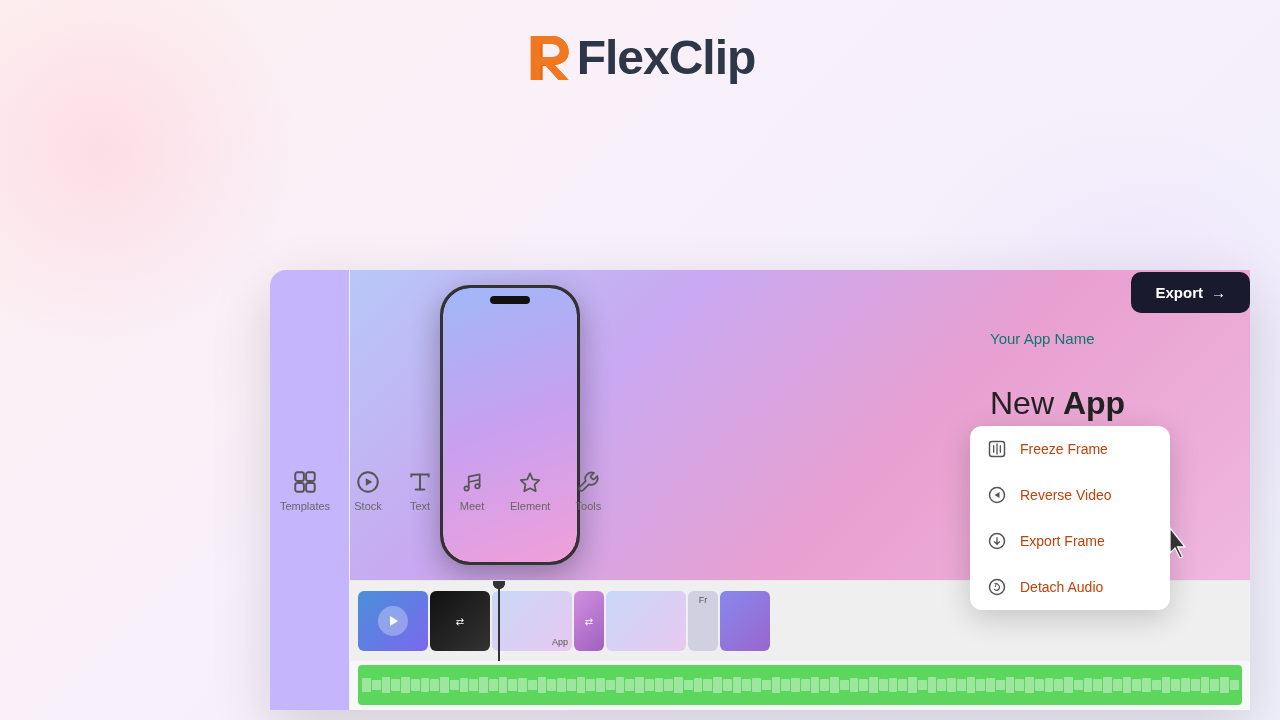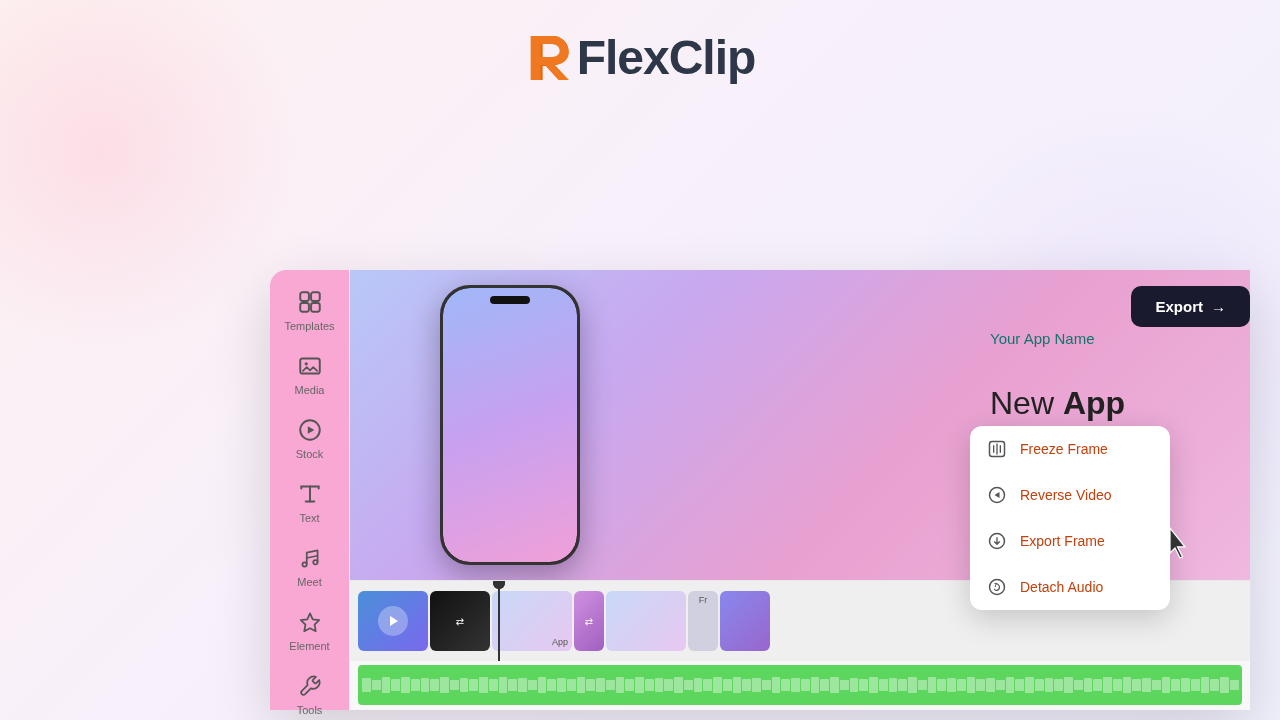--- a/index.html
+++ b/index.html
@@ -45,24 +45,24 @@
       bottom: 10px;
       display: flex;
       border-radius: 16px;
       overflow: visible;
       box-shadow: 0 20px 60px rgba(0,0,0,0.15);
     }
 
     
     .sidebar {
       width: 80px;
-      background: #f9a8d4;
+      background: #c4b5fd;
       border-radius: 16px 0 0 0;
       display: flex;
-      flex-direction: column;
+      flex-direction: row;
       align-items: center;
       padding: 10px 0;
       gap: 4px;
       border-right: 1px solid #f0f0f0;
       z-index: 5;
     }
     .sidebar-item {
       display: flex;
       flex-direction: column;
       align-items: center;
@@ -344,51 +344,41 @@
 
   <svg class="logo-f" viewBox="0 0 52 52">
     <path d="M8 4 C8 4 16 4 28 4 C36 4 44 10 44 20 C44 28 38 32 30 33 L44 48 L34 48 L22 34 L18 34 L18 48 L8 48 Z M18 12 L18 26 L28 26 C33 26 36 23 36 19 C36 15 33 12 28 12 Z" fill="#e8650a"></path>
     <path d="M6 4 L28 4 C36 4 44 10 44 20 C44 28 38 32 30 33 L44 48 L34 48 L20 33 L16 33 L16 48 L6 48 Z M16 12 L16 25 L27 25 C32 25 35 22 35 19 C35 15 32 12 27 12 Z" fill="#f07820"></path>
   </svg>
   <span class="logo-text">
     <span class="lex">Flex</span><span class="clip">Clip</span>
   </span>
 </div>
 
-<button class="export-btn" style="position:absolute;top:286px;right:30px;z-index:30;">
+<button class="export-btn" style="position:absolute;top:272px;right:30px;z-index:30;">
   <span>Export</span>
   <span>→</span>
 </button>
 
 <div class="editor-container">
 
   <div class="sidebar">
 
     <div class="sidebar-item">
       <div class="icon">
         <svg width="26" height="26" viewBox="0 0 24 24" fill="none">
           <rect x="3" y="3" width="8" height="8" rx="2" stroke="#555" stroke-width="1.8" fill="none"></rect>
           <rect x="13" y="3" width="8" height="8" rx="2" stroke="#555" stroke-width="1.8" fill="none"></rect>
           <rect x="3" y="13" width="8" height="8" rx="2" stroke="#555" stroke-width="1.8" fill="none"></rect>
           <rect x="13" y="13" width="8" height="8" rx="2" stroke="#555" stroke-width="1.8" fill="none"></rect>
         </svg>
       </div>
       <span class="label">Templates</span>
     </div>
 
-    <div class="sidebar-item">
-      <div class="icon">
-        <svg width="26" height="26" viewBox="0 0 24 24" fill="none">
-          <rect x="3" y="5" width="18" height="14" rx="2" stroke="#555" stroke-width="1.8" fill="none"></rect>
-          <circle cx="8.5" cy="10" r="1.5" fill="#555"></circle>
-          <path d="M5 17 l4-4 3 3 3-3 4 4" stroke="#555" stroke-width="1.5" fill="none" stroke-linejoin="round"></path>
-        </svg>
-      </div>
-      <span class="label">Media</span>
-    </div>
 
     <div class="sidebar-item">
       <div class="icon">
         <svg width="26" height="26" viewBox="0 0 24 24" fill="none">
           <circle cx="12" cy="12" r="9" stroke="#555" stroke-width="1.8" fill="none"></circle>
           <path d="M10 8.5 L16 12 L10 15.5 Z" fill="#555"></path>
         </svg>
       </div>
       <span class="label">Stock</span>
     </div>

